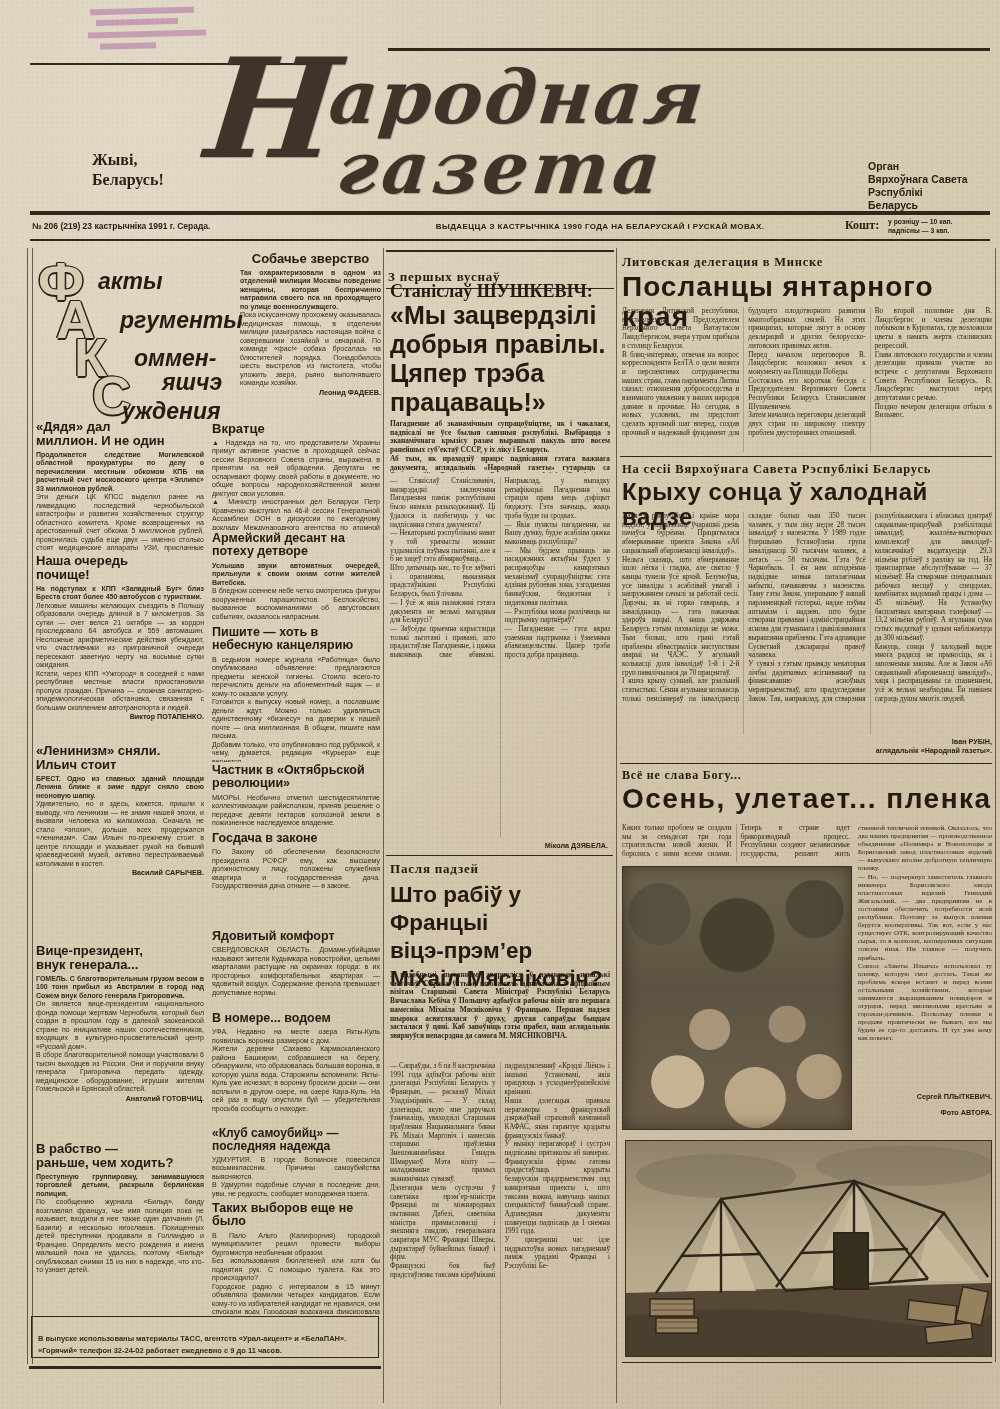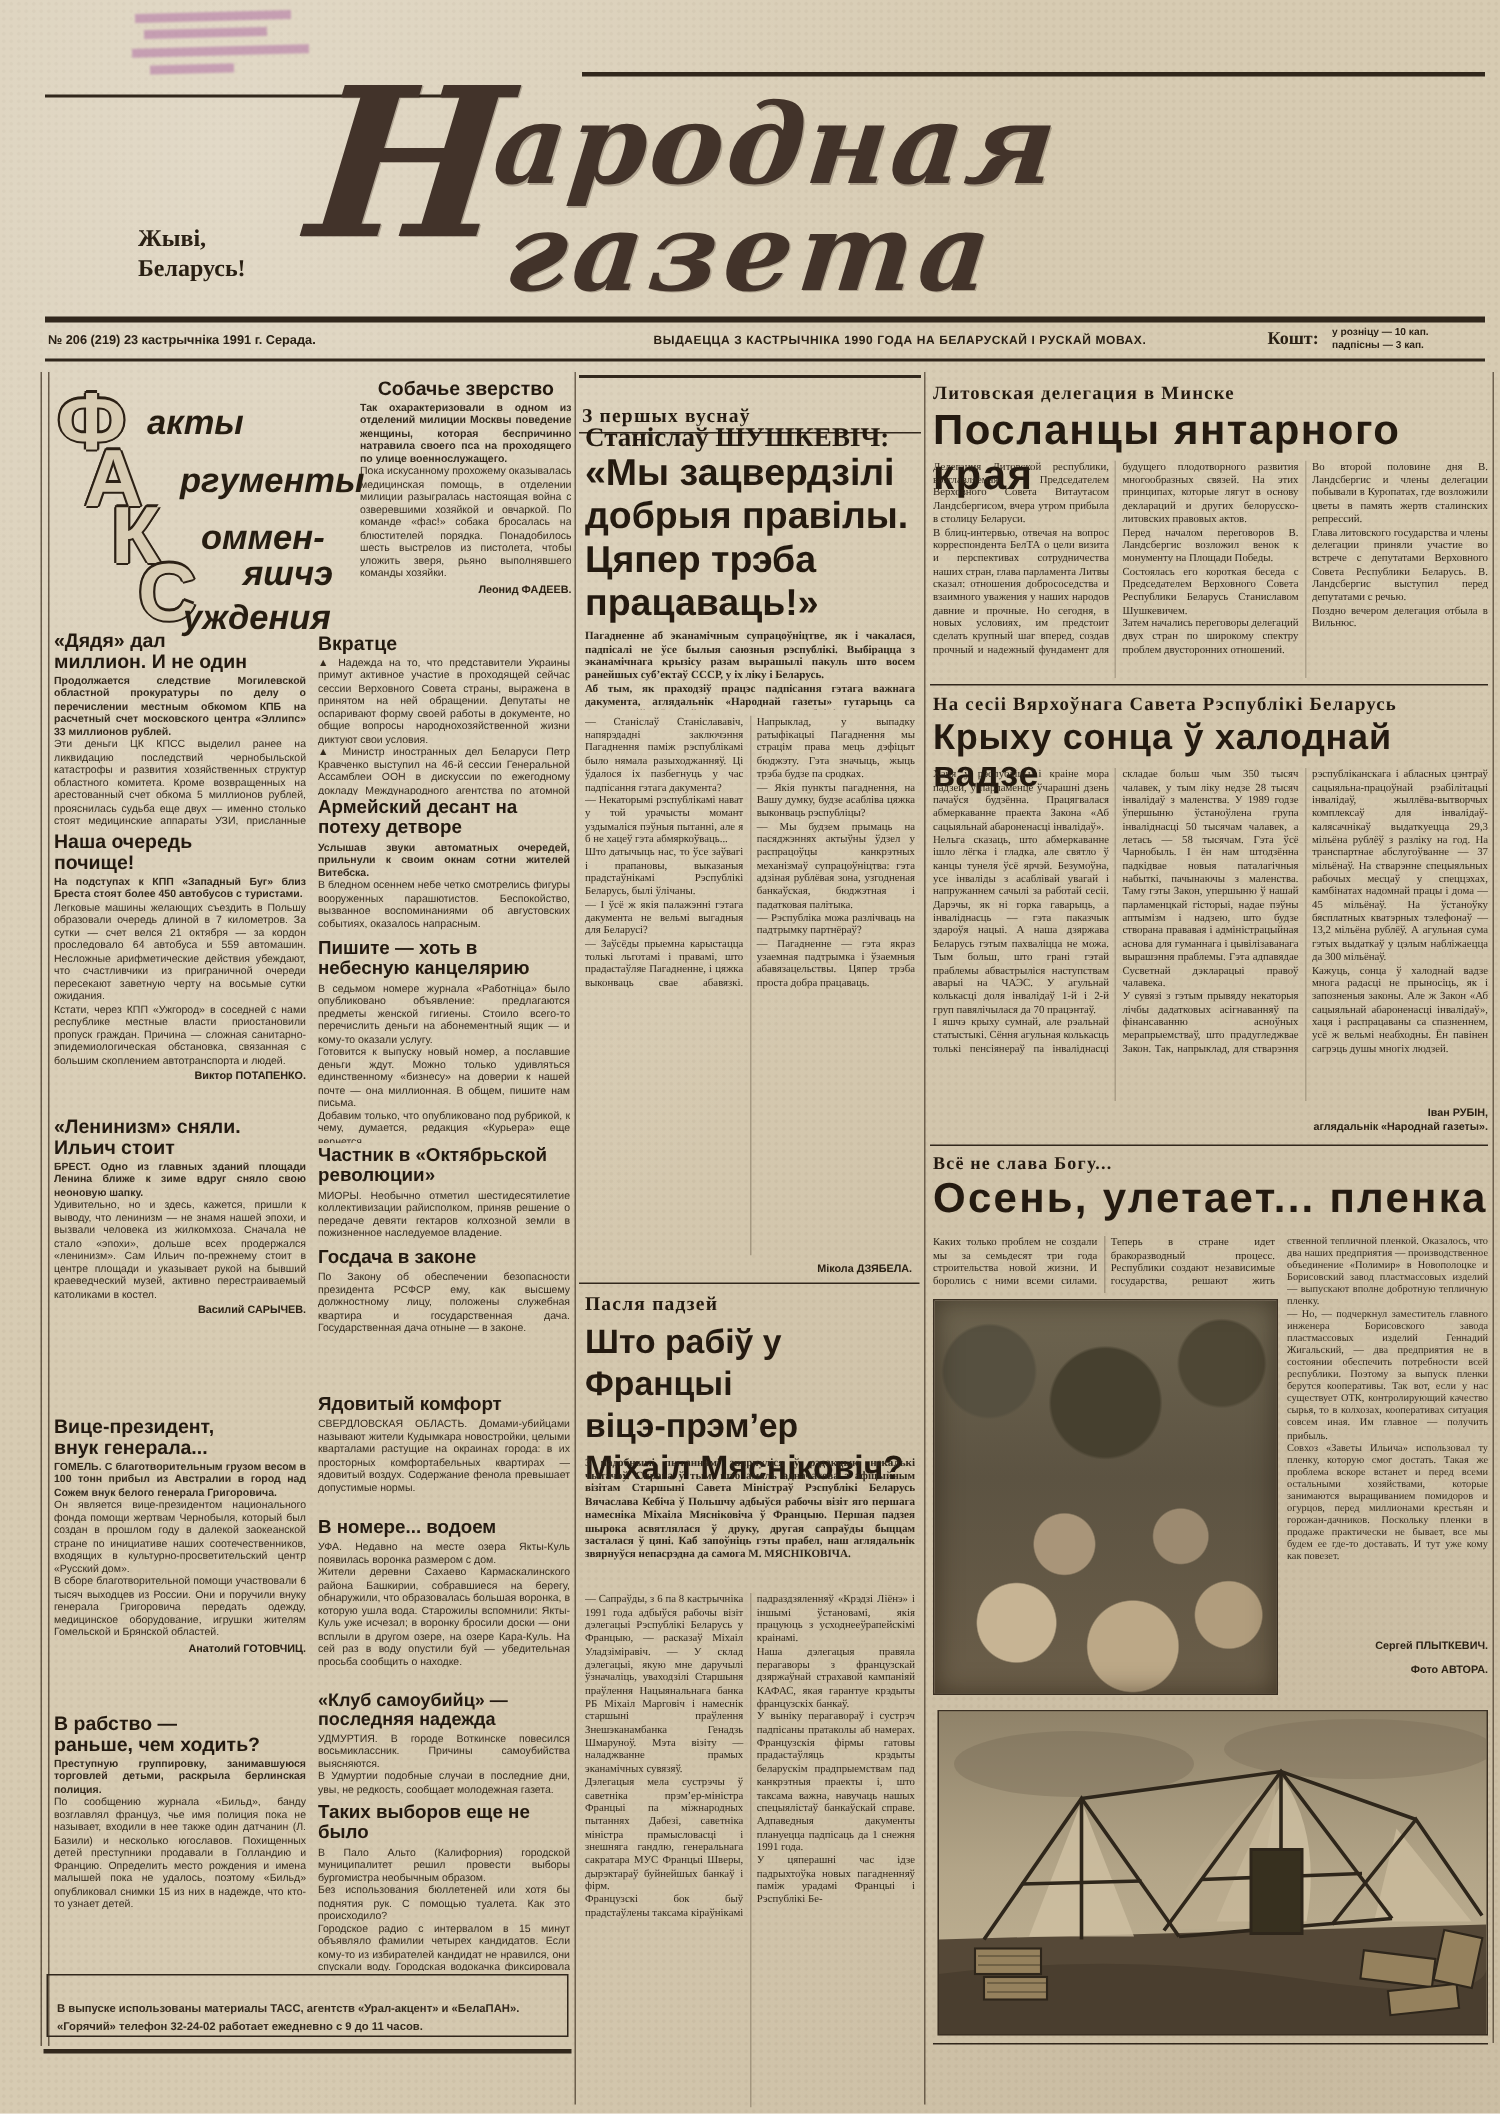--- a/index.html
+++ b/index.html
@@ -47,20 +47,24 @@
   <div class="rule" style="left:388px;top:48px;width:602px;height:3px"></div>
   <div class="rule" style="left:30px;top:63px;width:290px;height:2px"></div>
 
   <div class="abs" style="left:92px;top:150px;width:120px;font-size:16px;font-weight:700;white-space:pre-line;line-height:1.25;color:#2a2014">Жыві,
 Беларусь!</div>
 
   <div class="abs mast-script" style="left:208px;top:40px;font-size:138px;line-height:1;transform:skewX(-6deg)">Н</div>
   <div class="abs mast-script" style="left:330px;top:60px;font-size:74px;line-height:1;letter-spacing:2px;transform:skewX(-6deg)">ародная</div>
   <div class="abs mast-script" style="left:338px;top:132px;font-size:72px;line-height:1;letter-spacing:4px;transform:skewX(-6deg)">газета</div>
 
+  <div class="abs" style="left:868px;top:160px;width:128px;font-family:'Liberation Sans',sans-serif;font-size:10.5px;font-weight:700;line-height:13px;white-space:pre-line;color:#2a2014">Орган
+Вярхоўнага Савета
+Рэспублікі
+Беларусь</div>
 
   <div class="rule" style="left:30px;top:211px;width:960px;height:4px"></div>
   <div class="abs" style="left:32px;top:221px;font-family:'Liberation Sans',sans-serif;font-size:8.5px;font-weight:700;color:#2a2014">№ 206 (219) 23 кастрычніка 1991 г. Серада.</div>
   <div class="abs" style="left:370px;top:222px;width:460px;text-align:center;font-family:'Liberation Sans',sans-serif;font-size:8px;font-weight:700;letter-spacing:.4px;color:#2a2014">ВЫДАЕЦЦА З КАСТРЫЧНІКА 1990 ГОДА НА БЕЛАРУСКАЙ І РУСКАЙ МОВАХ.</div>
   <div class="abs" style="left:845px;top:218px;font-size:12px;font-weight:700;color:#2a2014">Кошт:</div>
   <div class="abs" style="left:888px;top:218px;font-family:'Liberation Sans',sans-serif;font-size:6.8px;font-weight:700;line-height:8.5px;white-space:pre-line;color:#2a2014">у розніцу — 10 кап.
 падпісны — 3 кап.</div>
   <div class="rule" style="left:30px;top:239px;width:960px;height:2px"></div>
 
   <div class="vline-dbl" style="left:27px;top:248px;height:1116px"></div>

